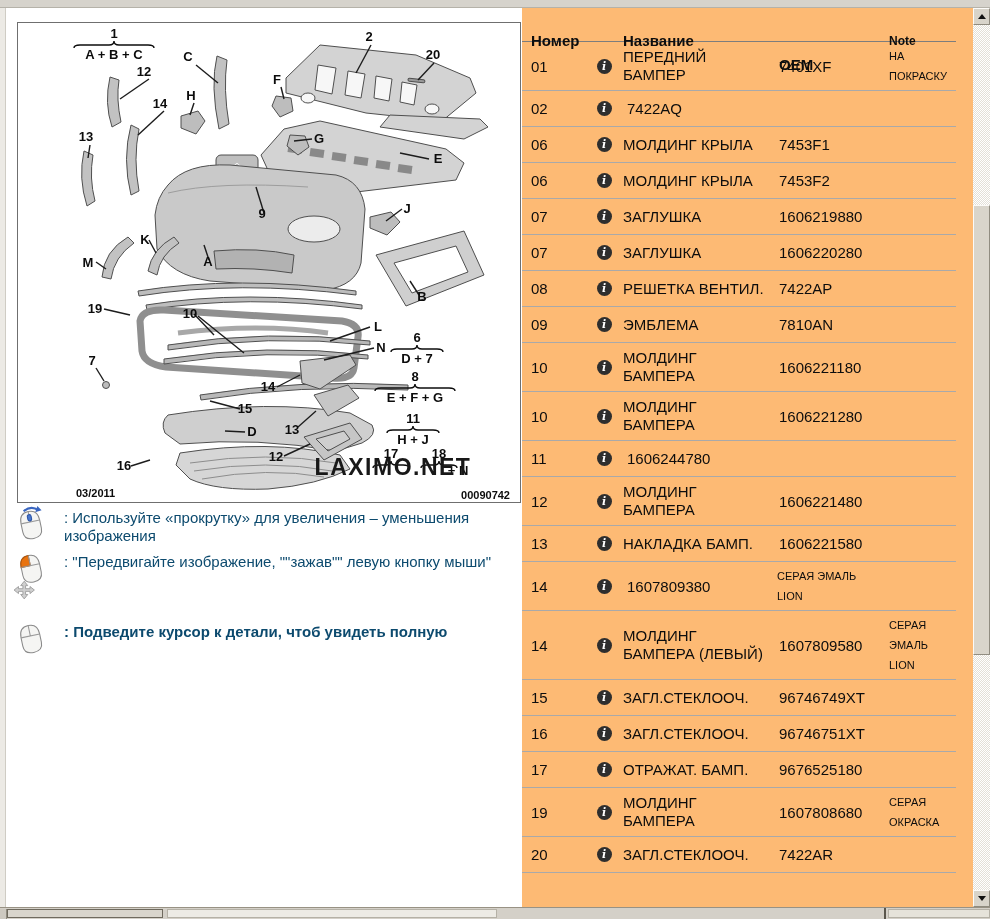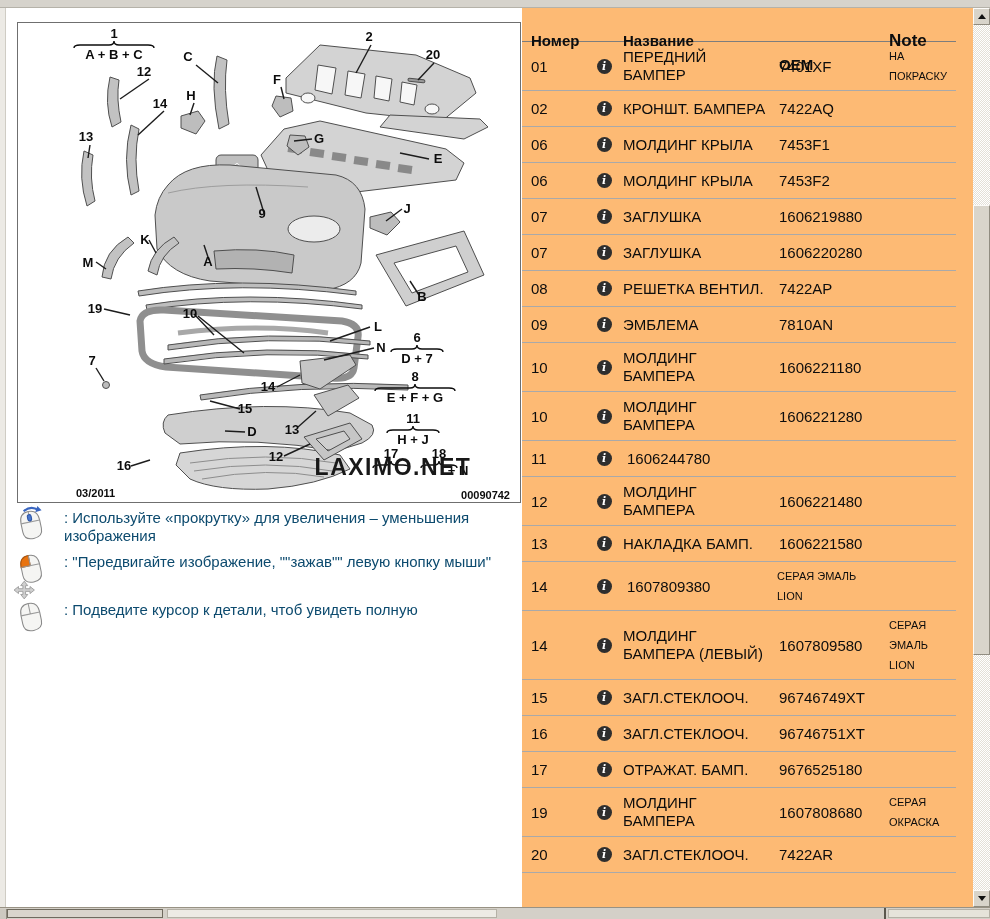--- a/index.html
+++ b/index.html
@@ -10,34 +10,34 @@
   .edge-left{position:absolute;left:0;top:8px;width:6px;height:899px;background:#eceae5;border-right:1px solid #cfccc4;box-sizing:border-box;}
   
   .diagram-panel{position:absolute;left:17px;top:22px;width:502px;height:479px;border:1px solid #6f6f6f;background:#fff;}
   svg.diagram{display:block;width:502px;height:479px;}
   .dl{font-family:"Liberation Sans",sans-serif;font-size:13px;font-weight:bold;fill:#0c0c0c;}
   .wm{font-family:"Liberation Sans",sans-serif;font-size:23px;font-weight:bold;fill:#181818;letter-spacing:1.5px;}
   .meta{font-family:"Liberation Sans",sans-serif;font-size:11px;font-weight:bold;fill:#0c0c0c;}
   .brace{fill:none;stroke:#0c0c0c;stroke-width:1.4;}
   
   .instr-row{position:absolute;left:14px;width:500px;display:flex;gap:12px;align-items:flex-start;}
-  #instr-0{top:506px;} #instr-1{top:550px;} #instr-2{top:598px;}
+  #instr-0{top:506px;} #instr-1{top:550px;} #instr-2{top:620px;font-weight:bold;}
   .instr-icon{flex:0 0 38px;}
   .instr-text{font-size:15px;line-height:18px;color:#0c4a6e;padding-top:3px;max-width:438px;}
   
   .table-pane{position:absolute;left:522px;top:8px;width:451px;height:899px;background:#fdba74;}
   .t-header,.t-row{display:grid;grid-template-columns:64px 36px 152px 112px 70px;width:434px;box-sizing:border-box;}
   .t-header{height:34px;align-items:center;border-bottom:1px solid #7d7d7d;font-weight:bold;font-size:15px;}
   .t-row{min-height:36px;align-items:center;border-bottom:1px solid #a9a9a9;font-size:15px;}
   .c-num{padding-left:9px;}
   .c-icon{justify-self:center;}
   .c-name{line-height:18px;padding:6px 6px 6px 1px;}
   .c-oem{padding-left:5px;}
   .c-note{font-size:11px;line-height:20px;padding:4px 2px 4px 3px;}
-  .h-name{padding-left:1px;} .h-oem{padding-left:5px;margin-top:48px;} .h-note{padding-left:3px;font-size:17px;}
+  .h-name{padding-left:1px;} .h-oem{padding-left:5px;margin-top:48px;} .h-note{padding-left:3px;font-size:12px;}
   .info-icon{width:15px;height:15px;border-radius:50%;background:#2e2e2e;color:#fff;
              font-family:"DejaVu Serif",serif;font-style:italic;font-weight:bold;font-size:11px;
              display:flex;align-items:center;justify-content:center;cursor:pointer;}
   
   .vscroll{position:absolute;left:973px;top:8px;width:17px;height:899px;
            background:repeating-conic-gradient(#ffffff 0% 25%, #e3e0d7 0% 50%) 0 0/2px 2px;}
   .sb-btn{position:absolute;left:0;width:17px;height:17px;background:#d8d4ca;box-sizing:border-box;
           border:1px solid;border-color:#fcfbf8 #8f8b7f #8f8b7f #fcfbf8;
           display:flex;align-items:center;justify-content:center;}
   #sb-up{top:0;} #sb-down{bottom:0;}
@@ -271,21 +271,20 @@
         </span>
         <span class="c-name">ПЕРЕДНИЙ БАМПЕР</span>
         <span class="c-oem">7401XF</span>
         <span class="c-note">НА ПОКРАСКУ</span>
       </div>
       <div class="t-row">
         <span class="c-num">02</span>
         <span class="c-icon">
           <span class="info-icon">i</span>
         </span>
-        <span class="c-name">КРОНШТ. БАМПЕРА</span>
         <span class="c-oem">7422AQ</span>
         <span class="c-note"></span>
       </div>
       <div class="t-row">
         <span class="c-num">06</span>
         <span class="c-icon">
           <span class="info-icon">i</span>
         </span>
         <span class="c-name">МОЛДИНГ КРЫЛА</span>
         <span class="c-oem">7453F1</span>

